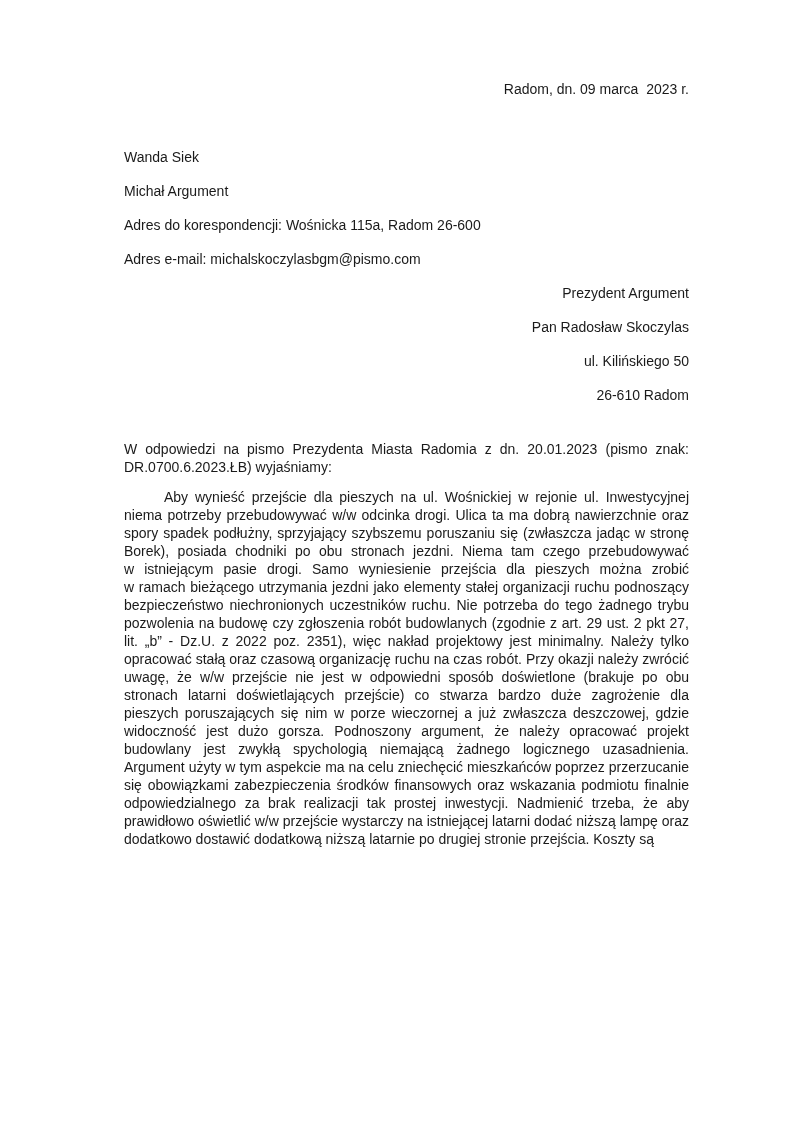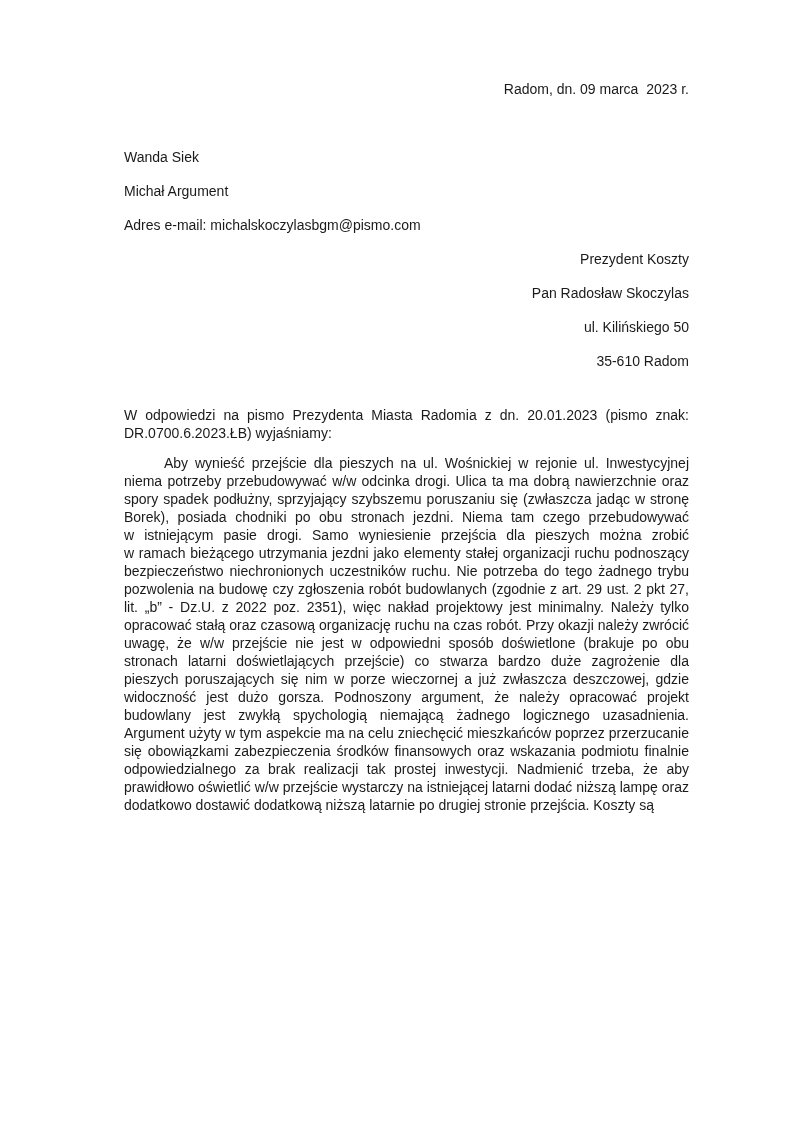--- a/index.html
+++ b/index.html
@@ -52,28 +52,29 @@
 </head>
 <body>
 
 <div class="page">
 
   <div class="date-line">Radom, dn. 09 marca  2023 r.</div>
 
   <div class="sender-block">
     <div class="line">Wanda Siek</div>
     <div class="line">Michał Argument</div>
+    <div class="line">Adres do korespondencji: Wośnicka 115a, Radom 26-600</div>
     <div class="line">Adres e-mail: michalskoczylasbgm@pismo.com</div>
   </div>
 
   <div class="recipient-block right">
-    <div class="line">Prezydent Koszty</div>
+    <div class="line">Prezydent Argument</div>
     <div class="line">Pan Radosław Skoczylas</div>
     <div class="line">ul. Kilińskiego 50</div>
-    <div class="line">35-610 Radom</div>
+    <div class="line">26-610 Radom</div>
   </div>
 
 
   <div class="letter-body">
     <p class="intro-par">W odpowiedzi na pismo Prezydenta Miasta Radomia z&nbsp;dn. 20.01.2023 (pismo znak: DR.0700.6.2023.ŁB) wyjaśniamy:</p>
     <p class="main-par">Aby wynieść przejście dla pieszych na ul. Wośnickiej w&nbsp;rejonie ul. Inwestycyjnej niema potrzeby przebudowywać w/w odcinka drogi. Ulica ta ma dobrą nawierzchnie oraz spory spadek podłużny, sprzyjający szybszemu poruszaniu się (zwłaszcza jadąc w&nbsp;stronę Borek), posiada chodniki po obu stronach jezdni. Niema tam czego przebudowywać w&nbsp;istniejącym pasie drogi. Samo wyniesienie przejścia dla pieszych można zrobić w&nbsp;ramach bieżącego utrzymania jezdni jako elementy stałej organizacji ruchu podnoszący bezpieczeństwo niechronionych uczestników ruchu. Nie potrzeba do tego żadnego trybu pozwolenia na budowę czy zgłoszenia robót budowlanych (zgodnie z&nbsp;art. 29 ust. 2 pkt 27, lit. „b” - Dz.U. z&nbsp;2022 poz. 2351), więc nakład projektowy jest minimalny. Należy tylko opracować stałą oraz czasową organizację ruchu na czas robót. Przy okazji należy zwrócić uwagę, że w/w przejście nie jest w&nbsp;odpowiedni sposób doświetlone (brakuje po obu stronach latarni doświetlających przejście) co stwarza bardzo duże zagrożenie dla pieszych poruszających się nim w&nbsp;porze wieczornej a&nbsp;już zwłaszcza deszczowej, gdzie widoczność jest dużo gorsza. Podnoszony argument, że należy opracować projekt budowlany jest zwykłą spychologią niemającą żadnego logicznego uzasadnienia. Argument użyty w&nbsp;tym aspekcie ma na celu zniechęcić mieszkańców poprzez przerzucanie się obowiązkami zabezpieczenia środków finansowych oraz wskazania podmiotu finalnie odpowiedzialnego za brak realizacji tak prostej inwestycji. Nadmienić trzeba, że aby prawidłowo oświetlić w/w przejście wystarczy na istniejącej latarni dodać niższą lampę oraz dodatkowo dostawić dodatkową niższą latarnie po drugiej stronie przejścia. Koszty są</p>
   </div>
 
 </div>
 

